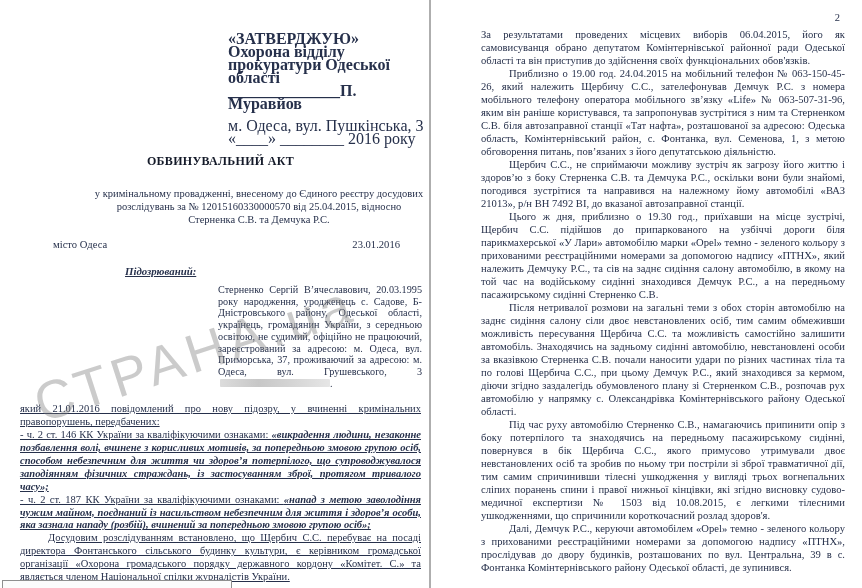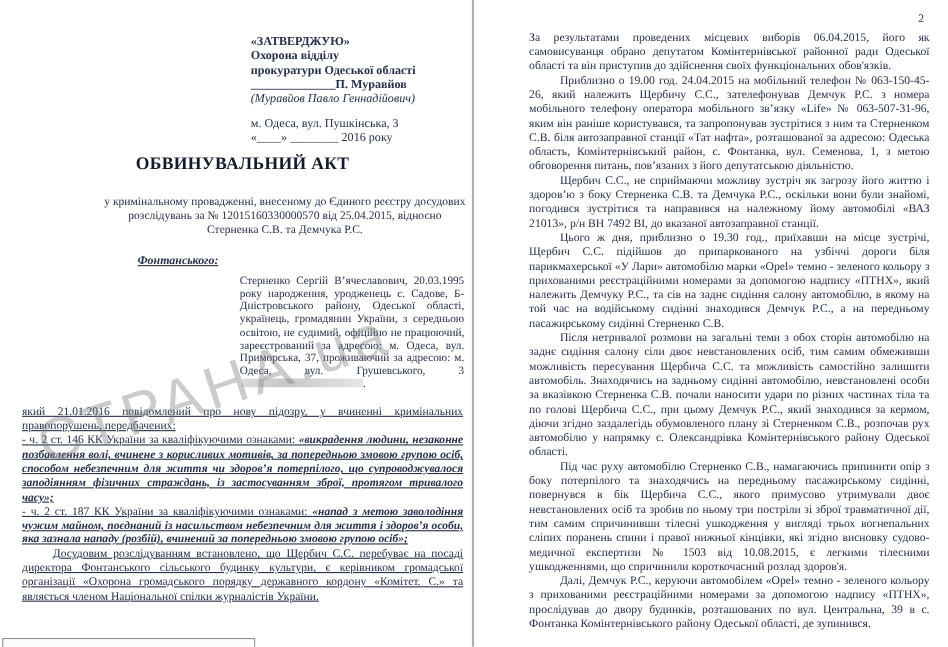--- a/index.html
+++ b/index.html
@@ -8,26 +8,26 @@
     background:#ffffff;
     font-family:"Liberation Serif","DejaVu Serif",serif;
     color:#26304b;
   }
   .page{position:absolute;top:0;height:588px;background:#fff;}
   .page-left{left:0;width:429px;border-right:2px solid #aeaeae;}
   .page-right{left:431px;width:431px;}
   .col-left{padding:0 8px 0 20px;}
   .col-right{padding:28px 17px 0 50px;}
 
-  .approve{margin:32px 0 0 208px;width:200px;font-weight:bold;font-size:11px;line-height:13px;}
+  .approve{margin:32px 0 0 208px;width:200px;font-weight:bold;font-size:16px;line-height:13px;}
   .approve .italic-line{font-weight:normal;font-style:italic;}
   .approve .gap{height:9px;}
   .approve .plain{font-weight:normal;}
 
-  .doc-title{margin-top:9px;text-align:center;font-weight:bold;font-size:16px;color:#141a29;letter-spacing:.3px;}
+  .doc-title{margin-top:9px;text-align:center;font-weight:bold;font-size:12px;color:#141a29;letter-spacing:.3px;}
   .doc-subtitle{margin:18px 0 0 72px;width:334px;text-align:center;font-size:10.5px;line-height:13px;}
 
   .city-row{display:flex;justify-content:space-between;margin-top:13px;padding:0 21px 0 33px;font-size:10.6px;}
   .suspect-label{margin:15px 0 0 105px;font-weight:bold;font-style:italic;text-decoration:underline;font-size:10.8px;}
   .suspect-block{margin:7px 0 0 198px;width:204px;font-size:10.2px;line-height:11.7px;text-align:justify;}
   .redacted{display:inline-block;width:110px;height:8px;margin-left:2px;vertical-align:baseline;
     background:linear-gradient(90deg,#dcdcdc 0%,#c7c7c7 35%,#d2d2d2 60%,#e6e6e6 100%);
     filter:blur(.7px);border-radius:1px;}
   .body-text{margin-top:14px;font-size:10.5px;line-height:12.9px;text-align:justify;}
   .body-text p{margin:0;text-decoration:underline;}
@@ -52,31 +52,34 @@
 </head>
 <body>
 
 <div class="page page-left">
   <div class="col-left">
     <div class="approve">
       <div>«ЗАТВЕРДЖУЮ»</div>
       <div>Охорона відділу</div>
       <div>прокуратури Одеської області</div>
       <div>______________П. Муравйов</div>
-      <div class="italic-line">(Муравйов Павло Геннадійович)</div>
       <div class="gap"></div>
       <div class="plain">м. Одеса, вул. Пушкінська, 3</div>
       <div class="plain">«____» ________ 2016 року</div>
     </div>
 
     <div class="doc-title">ОБВИНУВАЛЬНИЙ АКТ</div>
     <div class="doc-subtitle">у кримінальному провадженні, внесеному до Єдиного реєстру досудових розслідувань за № 12015160330000570 від 25.04.2015, відносно Стерненка С.В. та Демчука Р.С.</div>
 
+    <div class="city-row">
+      <span>місто Одеса</span>
+      <span>23.01.2016</span>
+    </div>
 
-    <div class="suspect-label">Фонтанського:</div>
+    <div class="suspect-label">Підозрюваний:</div>
 
     <div class="suspect-block"><span>Стерненко Сергій В’ячеславович, 20.03.1995 року народження, уродженець с. Садове, Б-Дністровського району, Одеської області, українець, громадянин України, з середньою освітою, не судимий, офіційно не працюючий, зареєстрований за адресою: м. Одеса, вул. Приморська, 37, проживаючий за адресою: м. Одеса, вул. Грушевського, 3</span><span class="redacted"></span><span>.</span></div>
 
     <div class="body-text">
       <p>який 21.01.2016 повідомлений про нову підозру, у вчиненні кримінальних правопорушень, передбачених:</p>
       <p><span>- ч. 2 ст. 146 КК України за кваліфікуючими ознаками: </span><span class="charge-quote">«викрадення людини, незаконне позбавлення волі, вчинене з корисливих мотивів, за попередньою змовою групою осіб, способом небезпечним для життя чи здоров’я потерпілого, що супроводжувалося заподіянням фізичних страждань, із застосуванням зброї, протягом тривалого часу»;</span></p>
       <p><span>- ч. 2 ст. 187 КК України за кваліфікуючими ознаками: </span><span class="charge-quote">«напад з метою заволодіння чужим майном, поєднаний із насильством небезпечним для життя і здоров’я особи, яка зазнала нападу (розбій), вчинений за попередньою змовою групою осіб»;</span></p>
       <p class="indent">Досудовим розслідуванням встановлено, що Щербич С.С. перебуває на посаді директора Фонтанського сільського будинку культури, є керівником громадської організації «Охорона громадського порядку державного кордону «Комітет. С.» та являється членом Національної спілки журналістів України.</p>
     </div>
   </div>

